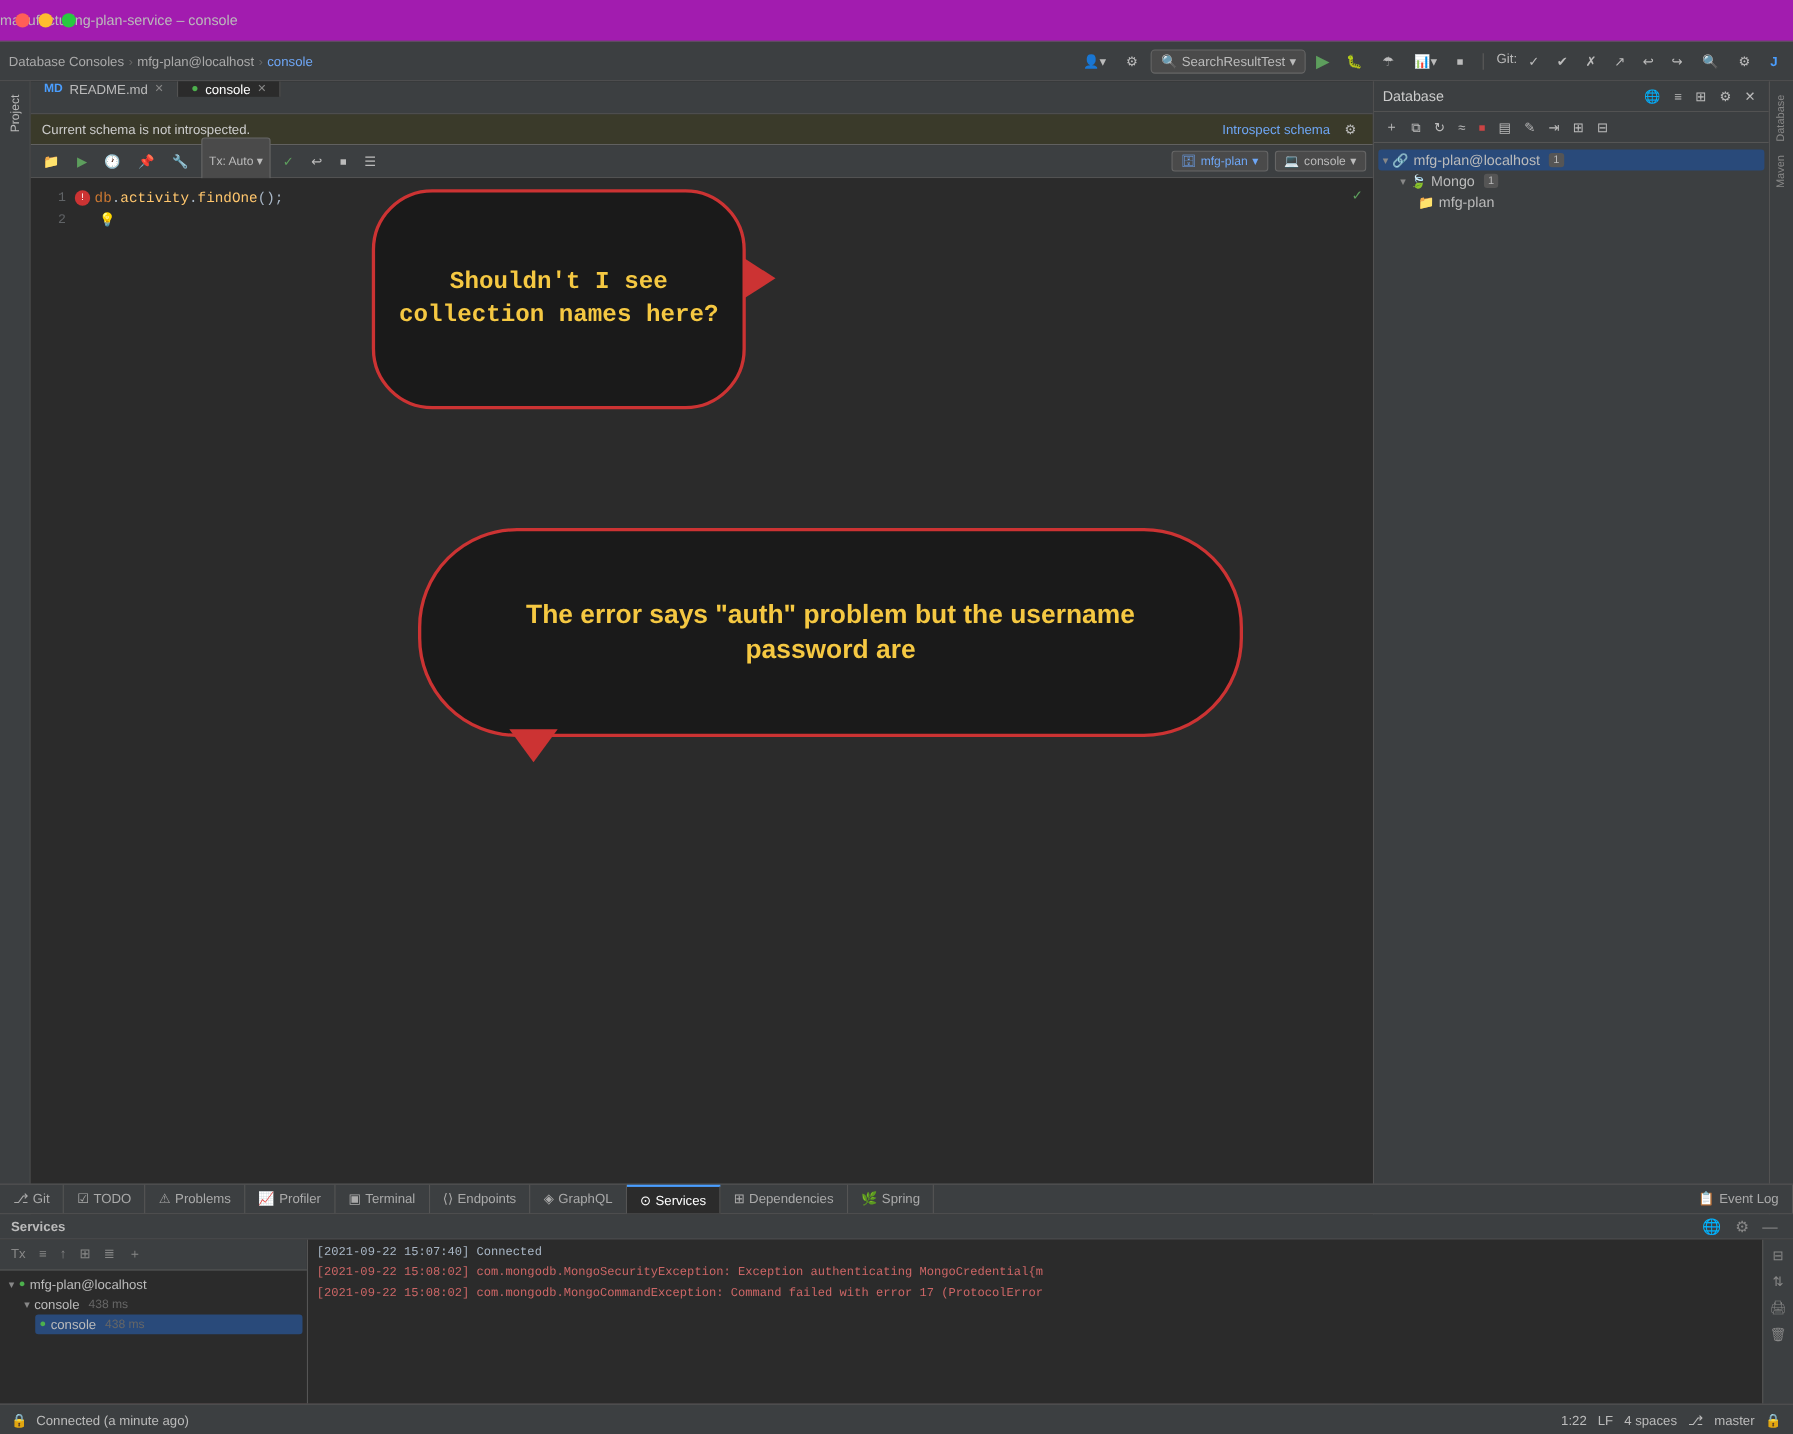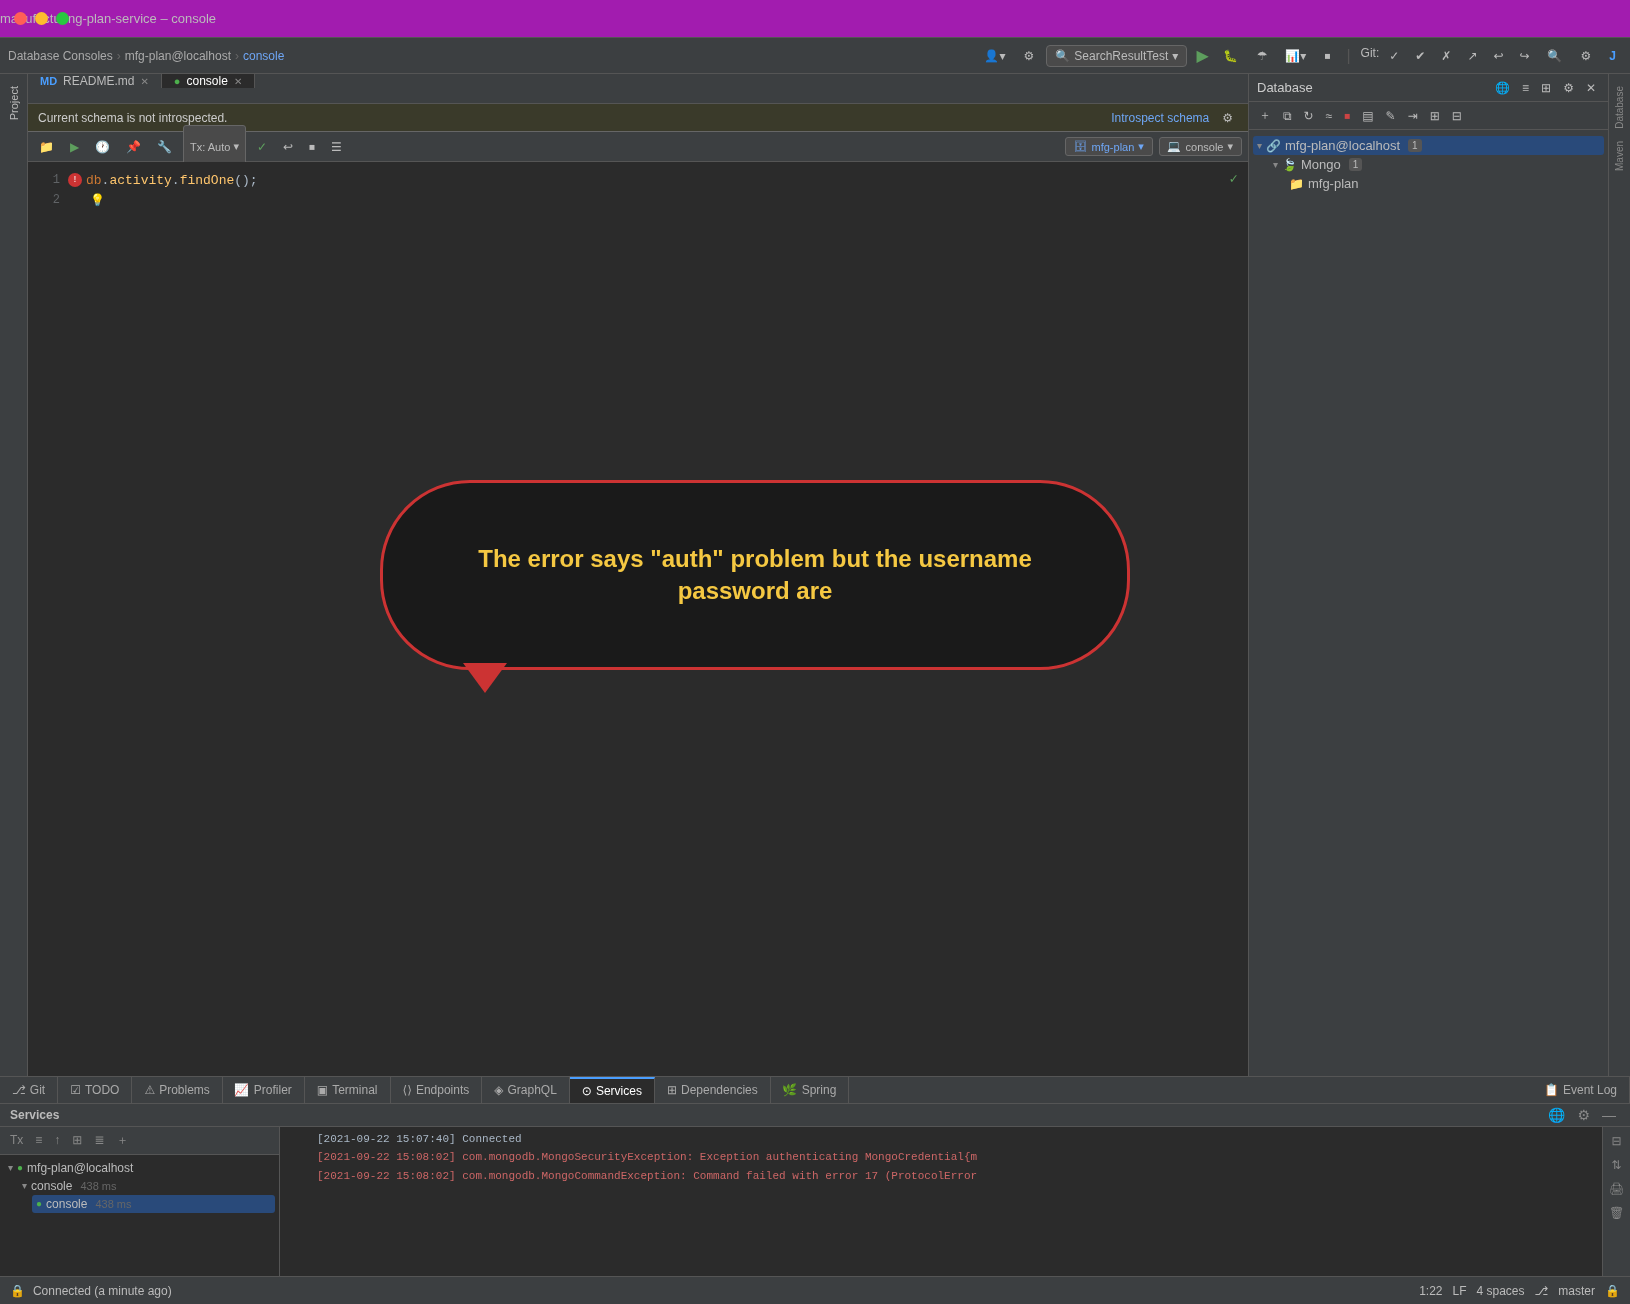--- a/index.html
+++ b/index.html
@@ -480,21 +480,20 @@
       display: flex;
       flex-direction: column;
     }
     .log-area {
       flex: 1;
       padding: 4px 8px;
       font-family: 'Courier New', monospace;
       font-size: 11px;
       overflow-y: auto;
       background: #2b2b2b;
-      margin-left: 29px;
     }
     .log-line { margin-bottom: 2px; line-height: 1.5; }
     .log-normal { color: #a9b7c6; }
     .log-error { color: #cc6666; }
     .right-svc-icons {
       width: 28px;
       background: #3c3f41;
       border-left: 1px solid #555;
       display: flex;
       flex-direction: column;
@@ -679,20 +678,53 @@
             <span style="color:#cc7832;">db</span><span style="color:#a9b7c6;">.</span><span style="color:#ffc66d;">activity</span><span style="color:#a9b7c6;">.</span><span style="color:#ffc66d;">findOne</span><span style="color:#a9b7c6;">();</span>
           </span>
           <span class="check-mark">✓</span>
         </div>
         <div class="code-line">
           <span class="line-num">2</span>
           <div class="line-spacer"></div>
           <span class="hint-bulb">💡</span>
         </div>
 
+        <div style="position:absolute; top:10px; left:310px; pointer-events:none; z-index:20;">
+
+          <div style="
+            background:#1a1a1a;
+            border:3px solid #cc3333;
+            border-radius:55px;
+            color:#f5c842;
+            font-size:22px;
+            font-weight:bold;
+            width:340px;
+            height:200px;
+            display:flex;
+            align-items:center;
+            justify-content:center;
+            text-align:center;
+            padding:16px;
+            line-height:1.35;
+            position:relative;
+          ">
+            <span>Shouldn't I see collection names here?</span>
+
+            <div style="
+              position:absolute;
+              right:-30px;
+              top:60px;
+              width:0;
+              height:0;
+              border-top:18px solid transparent;
+              border-bottom:18px solid transparent;
+              border-left:28px solid #cc3333;
+            "></div>
+          </div>
+        </div>
 
       </div>
 
       <div class="error-panel">
         <div style="color:#ff8888;font-size:11px;">com.mongodb.MongoSecurityException: Exception authenticating MongoCredential{mechanism=SCRAM-SHA-256,</div>
         <div style="color:#ff8888;font-size:11px;">userName='', source='mfg-plan', password=&lt;hidden&gt;, mechanismProperties=&lt;hidden&gt;}</div>
         <div style="color:#ff8888;font-size:11px;">com.mongodb.MongoCommandException: Command failed with error 17 (ProtocolError): 'Attempt to switch database</div>
         <div style="color:#ff8888;font-size:11px;">target during SASL authentication.' on server localhost:27017. The full response is {"ok": 0.0, "errmsg":</div>
         <div style="color:#ff8888;font-size:11px;">"Attempt to switch database target during SASL authentication.", "code": 17, "codeName": "ProtocolError"}</div>
         <span class="error-close">✕</span>

